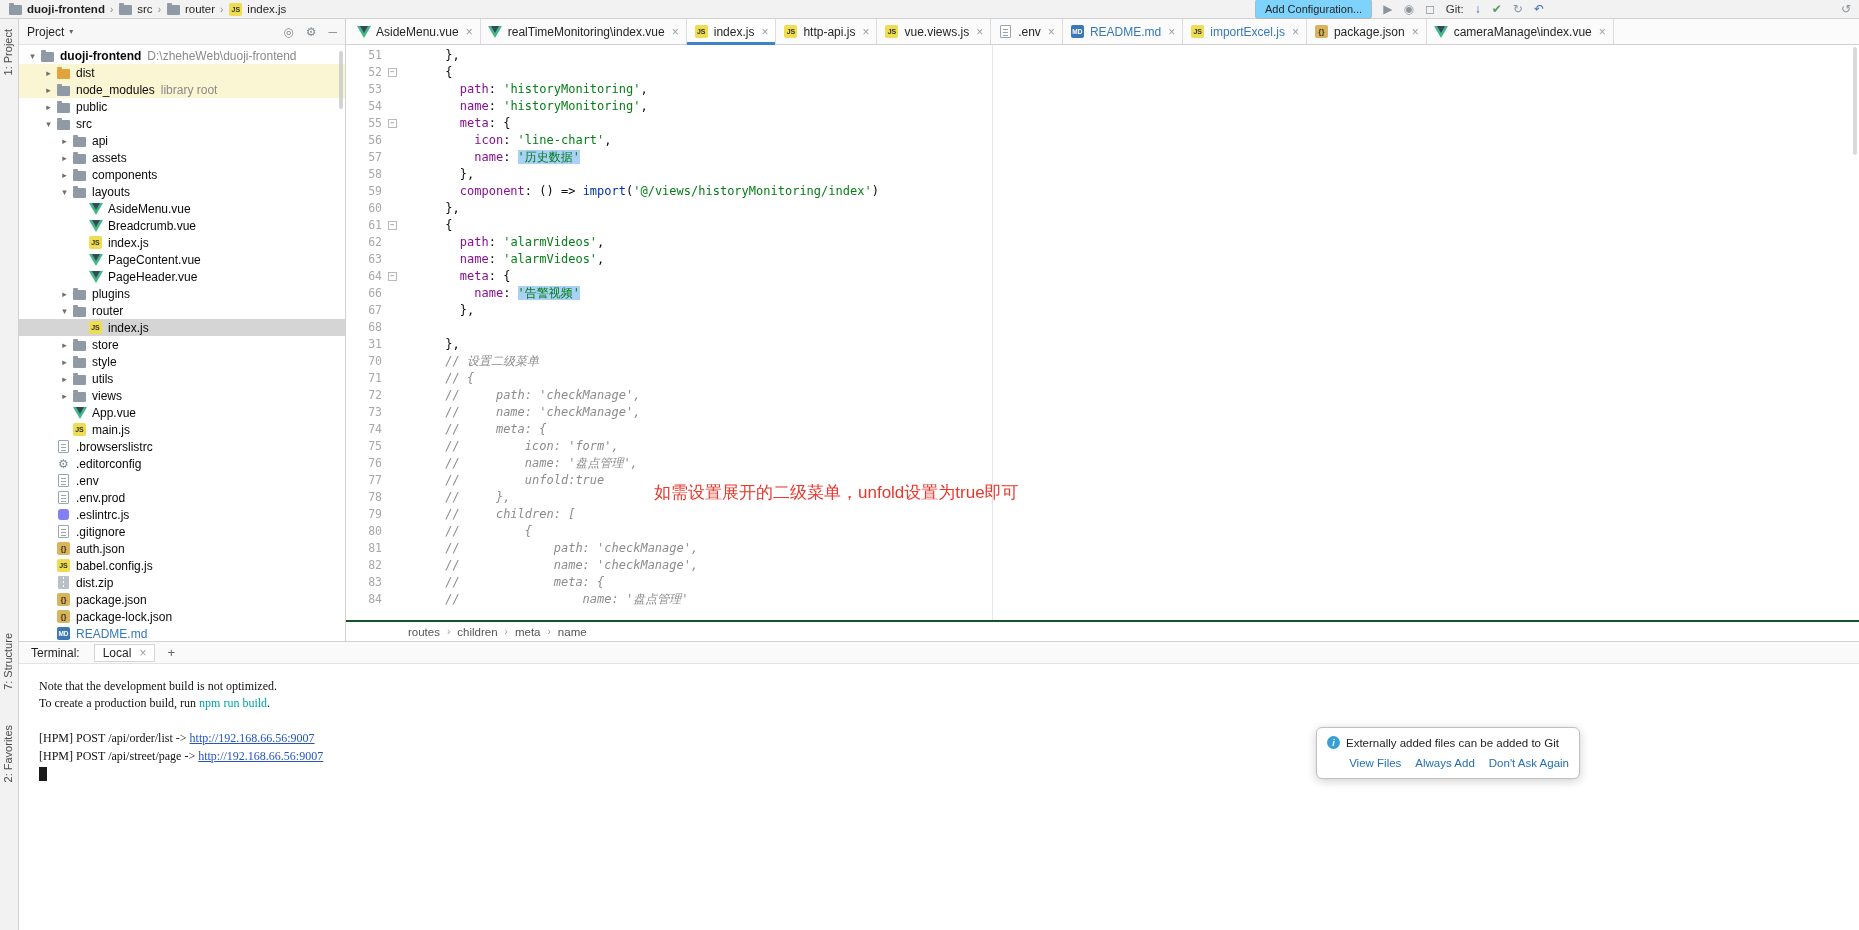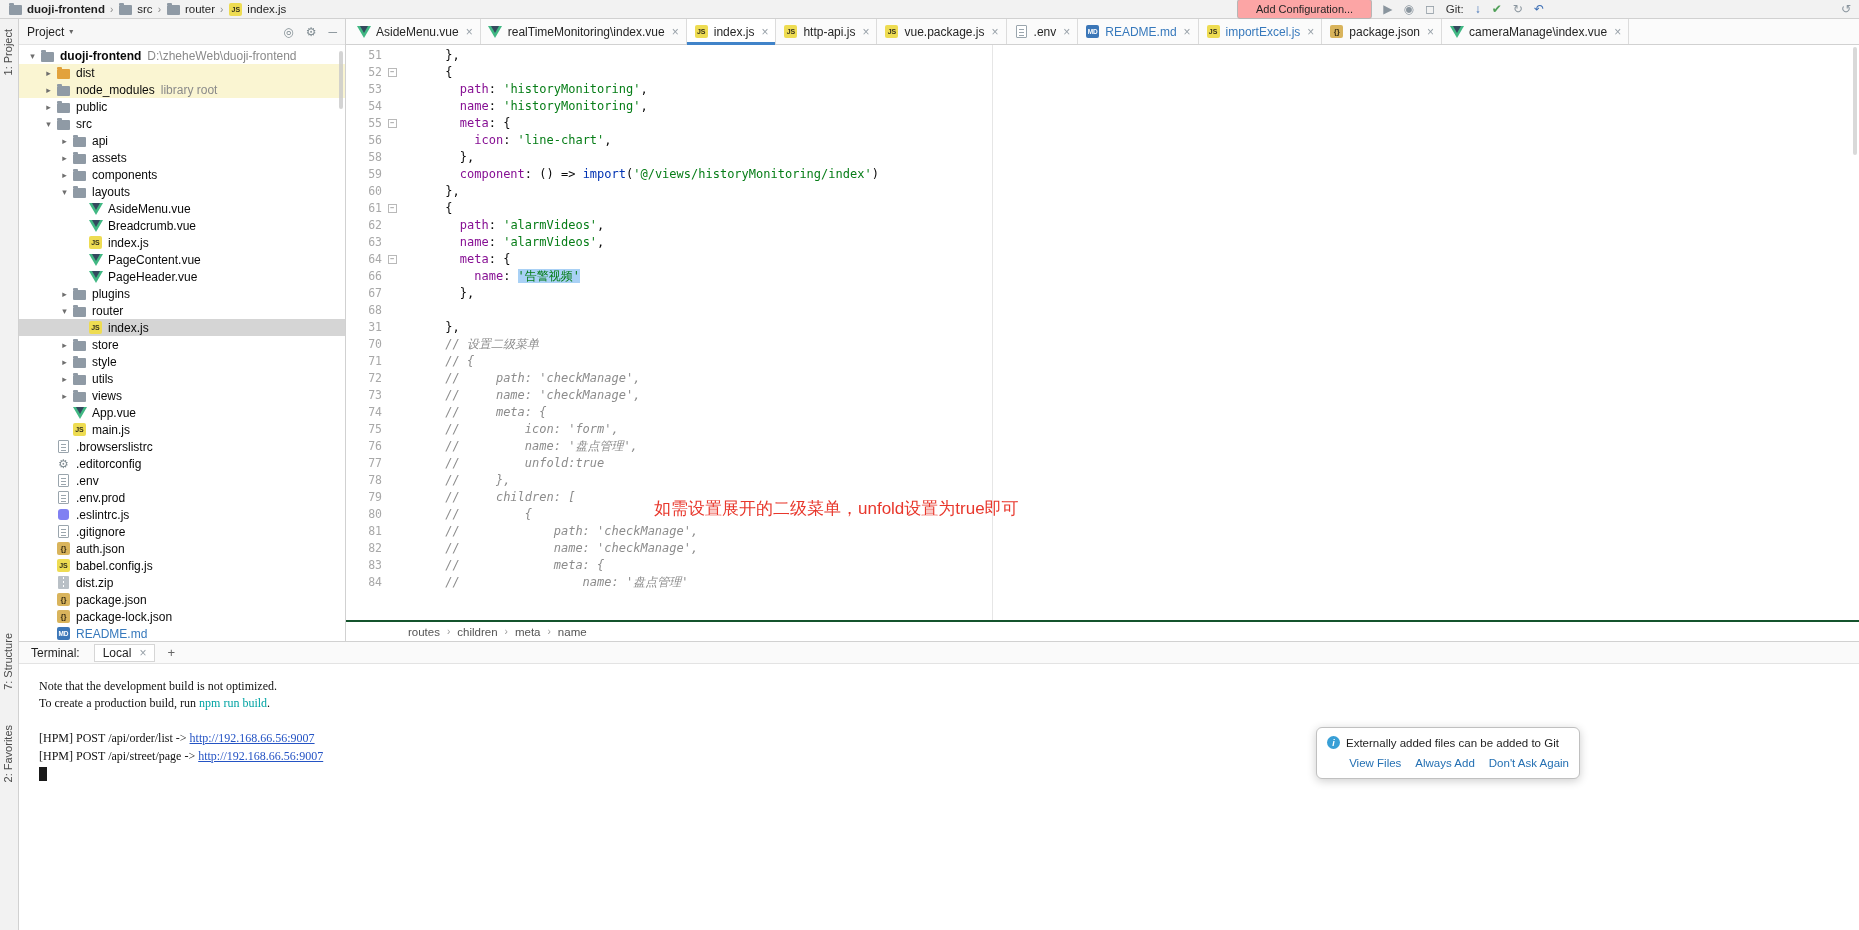--- a/index.html
+++ b/index.html
@@ -15,22 +15,22 @@
   }
 
   
   .topbar{ height:19px; background:#f2f2f2; border-bottom:1px solid #d1d1d1;
     display:flex; align-items:center; padding:0 6px; }
   .crumbs{ display:flex; align-items:center; font-size:11.5px; }
   .crumb{ display:flex; align-items:center; gap:4px; padding:0 2px; }
   .crumb.bold .bclabel{ font-weight:bold; }
   .crumb-sep{ color:#8a8a8a; font-size:10px; padding:0 3px; }
   .tb-right{ margin-left:auto; display:flex; align-items:center; gap:11px; }
-  .add-config{ font-size:11px; padding:0 18px; height:20px; line-height:14px;
-    background:#fca5a5; border:1px solid #b6b6b6; border-radius:3px; color:#262626;
+  .add-config{ font-size:11px; padding:0 9px; height:20px; line-height:14px;
+    background:#7dd3fc; border:1px solid #b6b6b6; border-radius:3px; color:#262626;
     font-family:"Liberation Sans",sans-serif; }
   .tbi{ font-size:12px; line-height:1; cursor:default; }
   .tbi.gray{ color:#8a959e; } .tbi.blue{ color:#3b6db4; } .tbi.green{ color:#4f9f57; }
   .git-label{ font-size:11.5px; color:#333; }
   .corner{ margin-left:286px; margin-right:2px; }
 
   
   .main{ display:flex; height:911px; }
   .stripe{ width:19px; background:#f2f2f2; border-right:1px solid #d1d1d1; position:relative; flex:none; }
   .vlabel{ writing-mode:vertical-rl; transform:rotate(180deg); font-size:11px; color:#4a4a4a;
@@ -101,21 +101,21 @@
   .code-row{ display:flex; height:17px; line-height:17px; white-space:pre;
     font-family:"DejaVu Sans Mono","Liberation Mono",monospace; font-size:12px; }
   .gut{ width:36px; flex:none; text-align:right; color:#a8a8a8; font-size:11.5px; }
   .foldc{ width:20px; flex:none; display:flex; align-items:center; justify-content:center; }
   .fold-box{ width:9px; height:9px; border:1px solid #b9b9b9; background:#fff; color:#6a6a6a;
     font-size:7px; line-height:7px; text-align:center; }
   .tk-p{ color:#0a0a0a; } .tk-k{ color:var(--prop); } .tk-s{ color:var(--str); }
   .tk-sh{ color:var(--str); background:var(--strhl); }
   .tk-kw{ color:var(--kw); } .tk-c{ color:var(--cmt); font-style:italic; }
   .wrap-guide{ position:absolute; top:0; bottom:0; left:646px; width:1px; background:#e6e6e6; }
-  .annotation{ position:absolute; left:308px; top:452px; font-size:17px; color:var(--anno);
+  .annotation{ position:absolute; left:308px; top:436px; font-size:17px; color:var(--anno);
     white-space:nowrap; z-index:3; }
   .ed-scroll{ position:absolute; right:2px; top:2px; width:4px; height:108px;
     background:#c9c9c9; border-radius:2px; opacity:.7; }
   .ed-breadcrumbs{ height:21px; flex:none; border-top:2px solid #14532d; display:flex;
     align-items:center; padding-left:62px; gap:7px; font-size:11.5px; color:#555; background:#fff; }
   .edbc-sep{ color:#9a9a9a; font-size:10px; }
 
   
   .terminal{ height:289px; flex:none; border-top:1px solid #d1d1d1; display:flex;
     flex-direction:column; background:#fff; }
@@ -489,21 +489,21 @@
                 <span class="fi">
                   <span class="ic-js">JS</span>
                 </span>
                 <span class="tab-label">http-api.js</span>
                 <span class="tab-close">×</span>
               </div>
               <div class="tab">
                 <span class="fi">
                   <span class="ic-js">JS</span>
                 </span>
-                <span class="tab-label">vue.package.js</span>
+                <span class="tab-label">vue.views.js</span>
                 <span class="tab-close">×</span>
               </div>
               <div class="tab">
                 <span class="fi">
                   <span class="ic-txt"></span>
                 </span>
                 <span class="tab-label">.env</span>
                 <span class="tab-close">×</span>
               </div>
               <div class="tab modified">
@@ -537,20 +537,21 @@
             </div>
           <div class="code-area">
             <div class="wrap-guide"></div>
             <div id="code-lines">
                 <div class="code-row"><span class="gut">51</span><span class="foldc"></span><span class="code-text"><span class="tk-p">      },</span></span></div>
                 <div class="code-row"><span class="gut">52</span><span class="foldc"><span class="fold-box">−</span></span><span class="code-text"><span class="tk-p">      {</span></span></div>
                 <div class="code-row"><span class="gut">53</span><span class="foldc"></span><span class="code-text"><span class="tk-p">        </span><span class="tk-k">path</span><span class="tk-p">: </span><span class="tk-s">'historyMonitoring'</span><span class="tk-p">,</span></span></div>
                 <div class="code-row"><span class="gut">54</span><span class="foldc"></span><span class="code-text"><span class="tk-p">        </span><span class="tk-k">name</span><span class="tk-p">: </span><span class="tk-s">'historyMonitoring'</span><span class="tk-p">,</span></span></div>
                 <div class="code-row"><span class="gut">55</span><span class="foldc"><span class="fold-box">−</span></span><span class="code-text"><span class="tk-p">        </span><span class="tk-k">meta</span><span class="tk-p">: {</span></span></div>
                 <div class="code-row"><span class="gut">56</span><span class="foldc"></span><span class="code-text"><span class="tk-p">          </span><span class="tk-k">icon</span><span class="tk-p">: </span><span class="tk-s">'line-chart'</span><span class="tk-p">,</span></span></div>
+                <div class="code-row"><span class="gut">57</span><span class="foldc"></span><span class="code-text"><span class="tk-p">          </span><span class="tk-k">name</span><span class="tk-p">: </span><span class="tk-sh">'历史数据'</span></span></div>
                 <div class="code-row"><span class="gut">58</span><span class="foldc"></span><span class="code-text"><span class="tk-p">        },</span></span></div>
                 <div class="code-row"><span class="gut">59</span><span class="foldc"></span><span class="code-text"><span class="tk-p">        </span><span class="tk-k">component</span><span class="tk-p">: () =&gt; </span><span class="tk-kw">import</span><span class="tk-p">(</span><span class="tk-s">'@/views/historyMonitoring/index'</span><span class="tk-p">)</span></span></div>
                 <div class="code-row"><span class="gut">60</span><span class="foldc"></span><span class="code-text"><span class="tk-p">      },</span></span></div>
                 <div class="code-row"><span class="gut">61</span><span class="foldc"><span class="fold-box">−</span></span><span class="code-text"><span class="tk-p">      {</span></span></div>
                 <div class="code-row"><span class="gut">62</span><span class="foldc"></span><span class="code-text"><span class="tk-p">        </span><span class="tk-k">path</span><span class="tk-p">: </span><span class="tk-s">'alarmVideos'</span><span class="tk-p">,</span></span></div>
                 <div class="code-row"><span class="gut">63</span><span class="foldc"></span><span class="code-text"><span class="tk-p">        </span><span class="tk-k">name</span><span class="tk-p">: </span><span class="tk-s">'alarmVideos'</span><span class="tk-p">,</span></span></div>
                 <div class="code-row"><span class="gut">64</span><span class="foldc"><span class="fold-box">−</span></span><span class="code-text"><span class="tk-p">        </span><span class="tk-k">meta</span><span class="tk-p">: {</span></span></div>
                 <div class="code-row"><span class="gut">66</span><span class="foldc"></span><span class="code-text"><span class="tk-p">          </span><span class="tk-k">name</span><span class="tk-p">: </span><span class="tk-sh">'告警视频'</span></span></div>
                 <div class="code-row"><span class="gut">67</span><span class="foldc"></span><span class="code-text"><span class="tk-p">        },</span></span></div>
                 <div class="code-row"><span class="gut">68</span><span class="foldc"></span></div>

